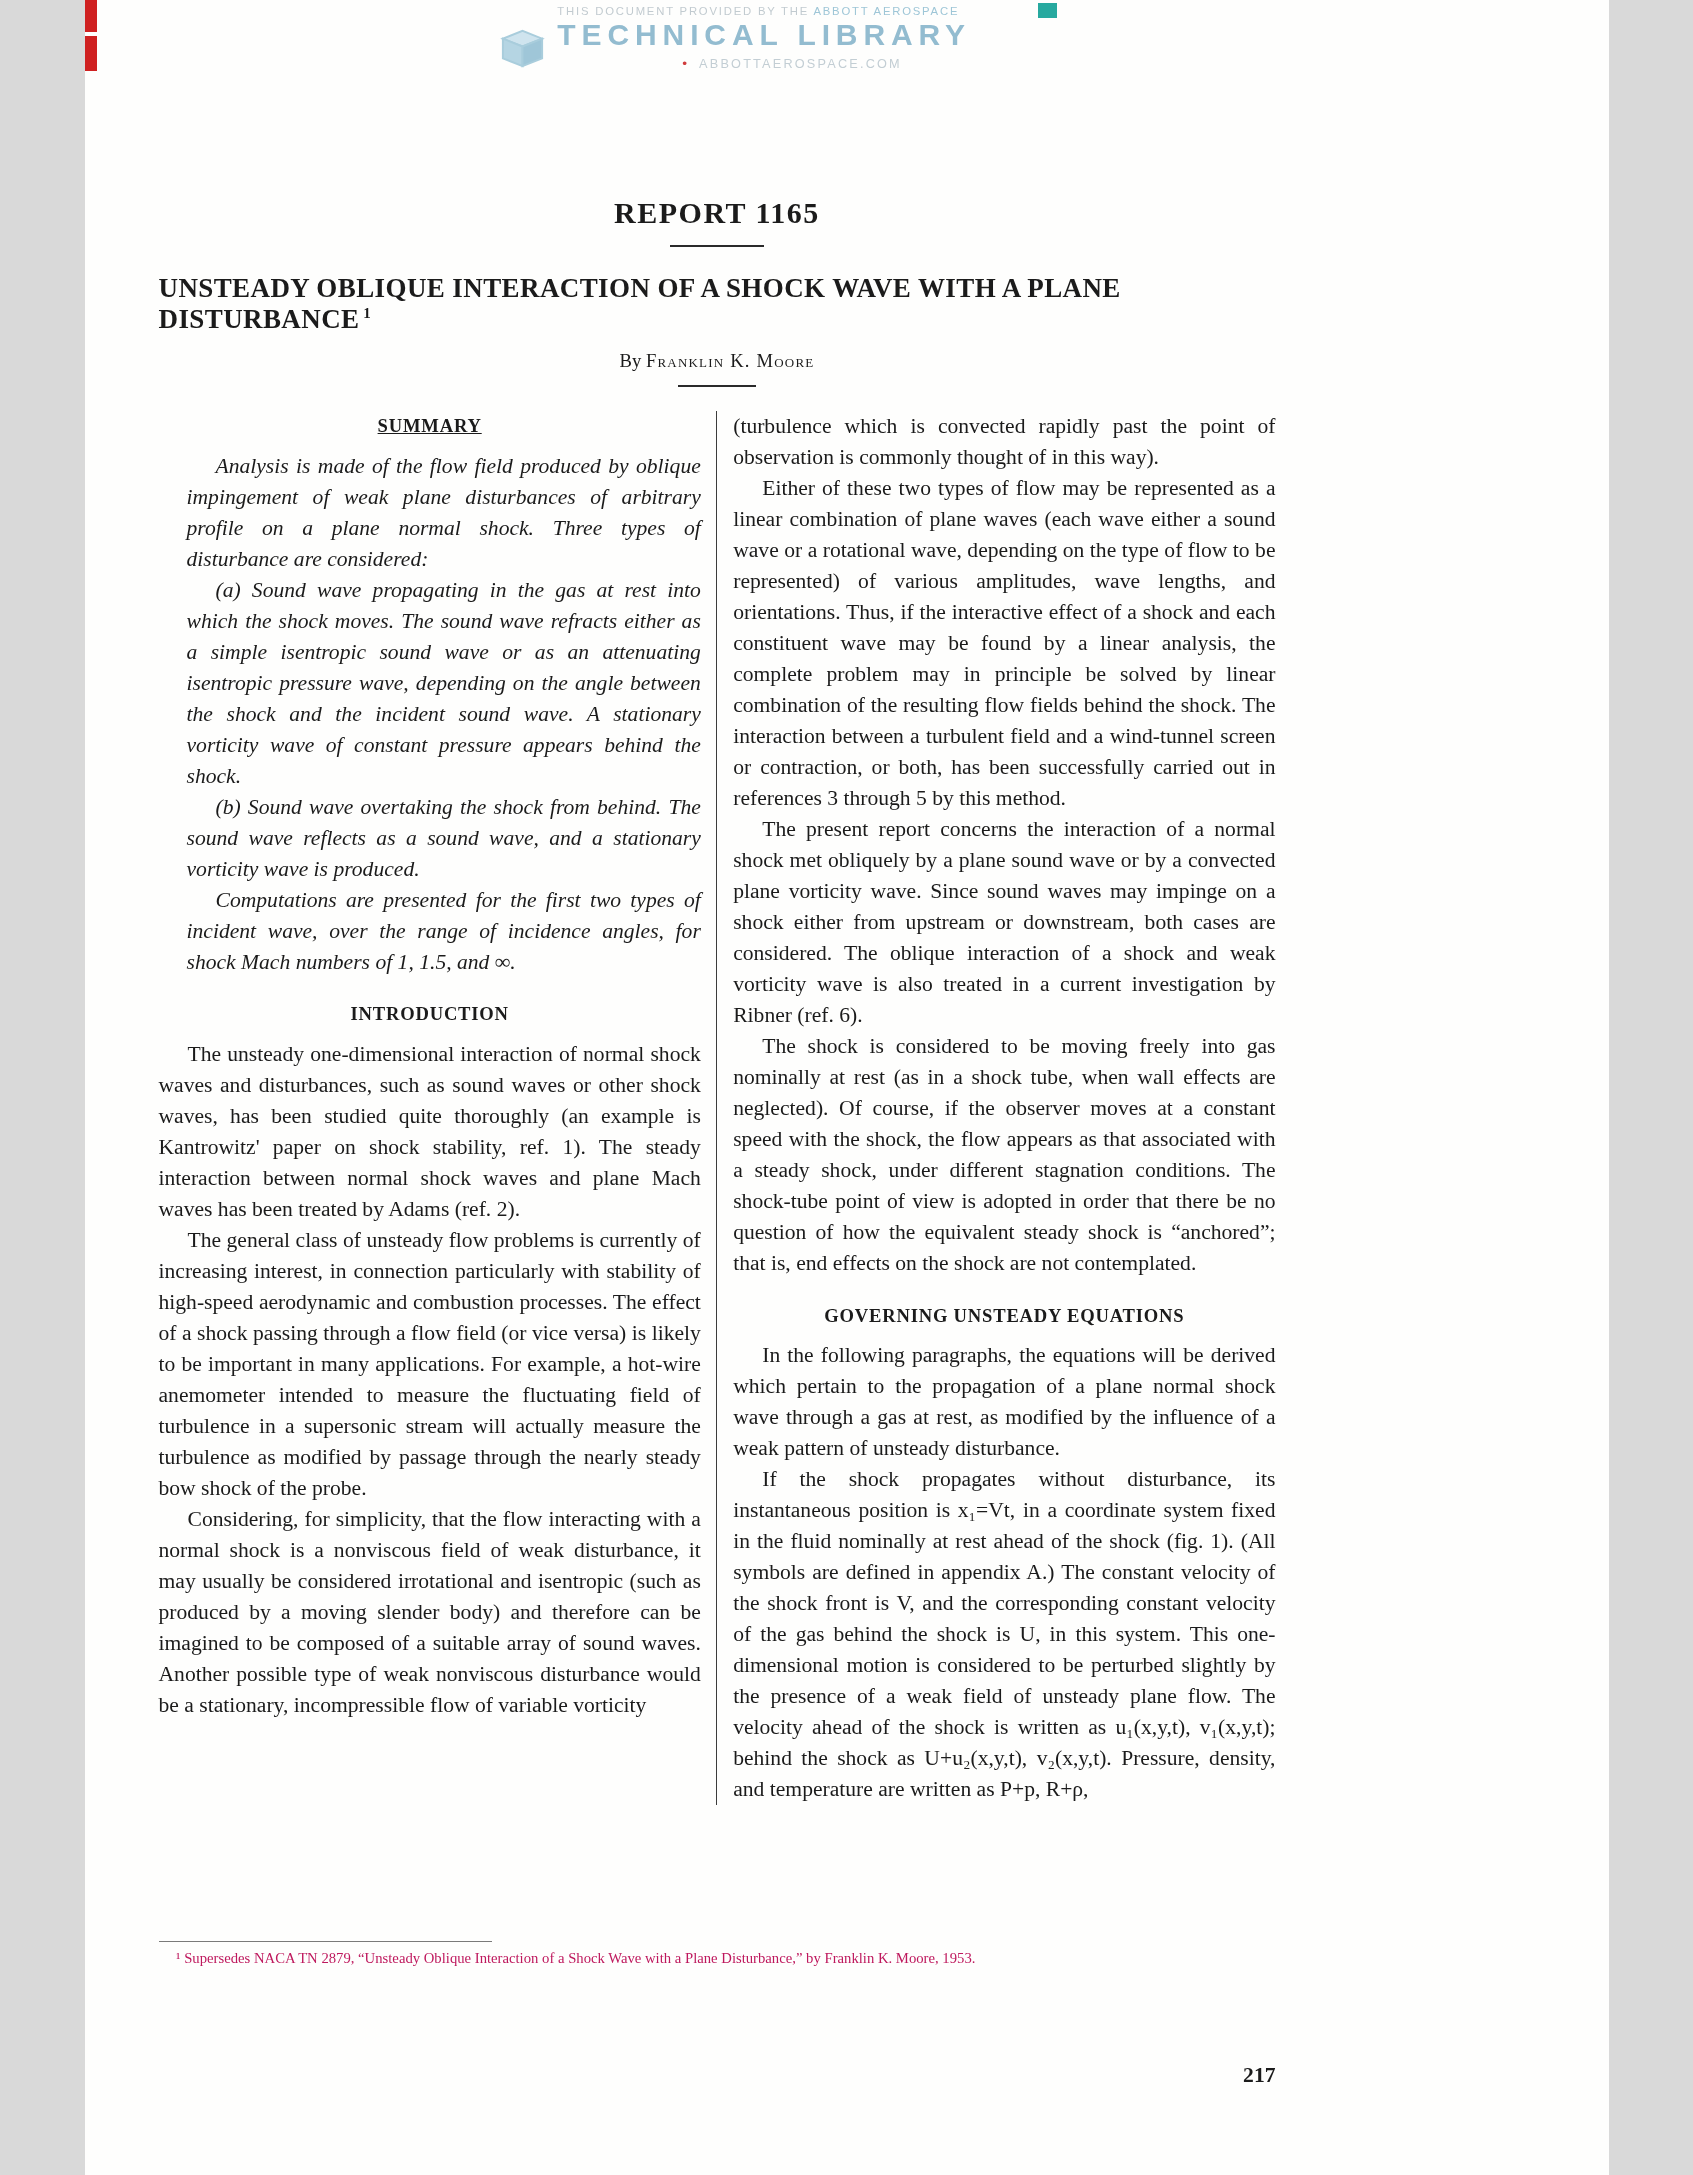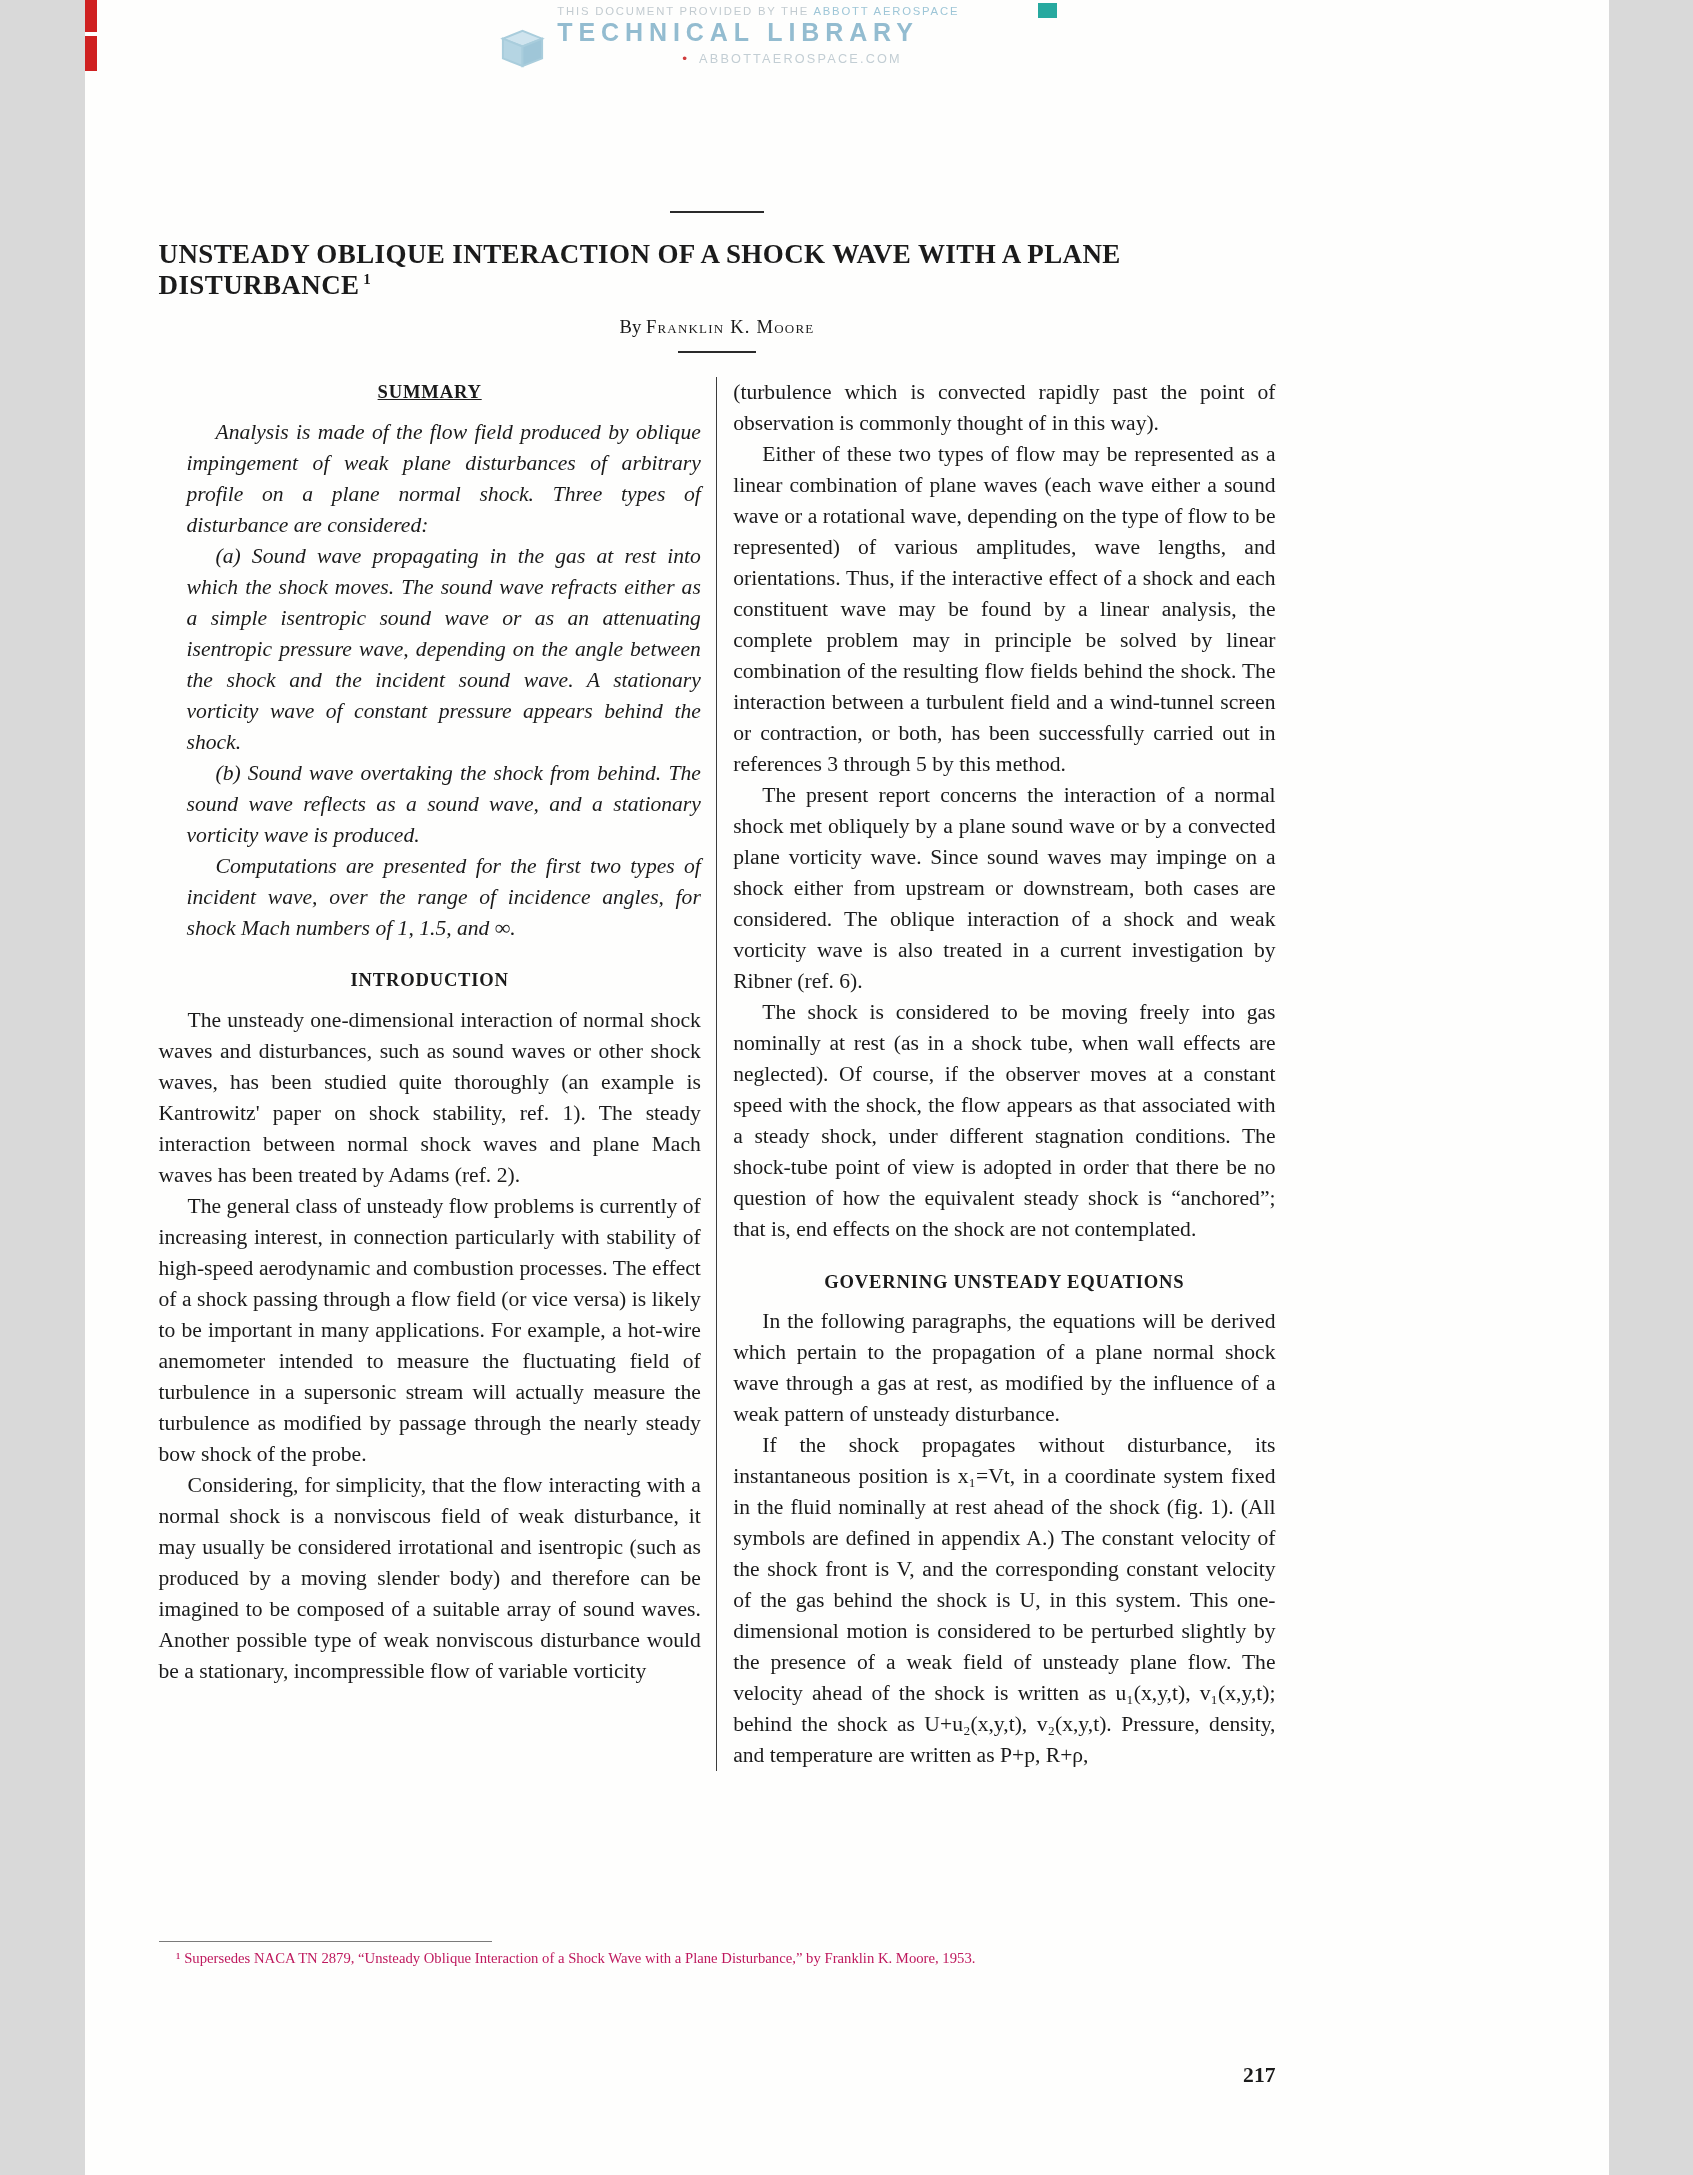--- a/index.html
+++ b/index.html
@@ -25,21 +25,21 @@
   
   .watermark {
     position: absolute; top: 4.9px; left: 412px;
     display: flex; align-items: flex-start; gap: 9.8px;
     font-family: "Liberation Sans", sans-serif;
     user-select: none;
   }
   .wm-logo { margin-top: 13.7px; }
   .wm-line1 { font-size: 11.3px; letter-spacing: 1.8px; color: #c2cbd0; white-space: nowrap; }
   .wm-line1 .wm-brand { color: #9ec6d7; }
-  .wm-line2 { font-size: 25px; letter-spacing: 5.9px; color: #93bcd0; font-weight: bold; margin-top: 1px; white-space: nowrap; }
+  .wm-line2 { font-size: 30px; letter-spacing: 5.9px; color: #93bcd0; font-weight: bold; margin-top: 1px; white-space: nowrap; }
   .wm-line3 { font-size: 12.7px; letter-spacing: 2.2px; color: #c3ced4; margin-top: 3.9px; padding-left: 125px; white-space: nowrap; }
   .wm-dot { color: #d03c3c; margin-right: 9.8px; font-size: 13.7px; }
 
   
   .content { position: absolute; left: 74px; top: 196px; width: 1117px; }
 
   .report-number { text-align: center; font-size: 30px; font-weight: bold; letter-spacing: 1.5px; }
   .rule { background: #2a2a2a; margin: 0 auto; }
   .rule-report { width: 94px; height: 2px; margin-top: 14.7px; margin-bottom: 26.5px; }
   .report-title { text-align: left; font-size: 27px; font-weight: bold; letter-spacing: 0.4px; }
@@ -99,20 +99,21 @@
       </div>
       <div class="wm-line2">TECHNICAL LIBRARY</div>
       <div class="wm-line3">
         <span class="wm-dot">•</span><span>ABBOTTAEROSPACE.COM</span>
       </div>
     </span>
   </header>
 
   <main class="content">
 
+    <h1 class="report-number">REPORT 1165</h1>
     <div class="rule rule-report"></div>
 
     <h2 class="report-title">
       <span>UNSTEADY OBLIQUE INTERACTION OF A SHOCK WAVE WITH A PLANE DISTURBANCE</span><sup class="title-sup">1</sup>
     </h2>
 
     <div class="byline">
       <span>By </span><span class="author">Franklin K. Moore</span>
     </div>
     <div class="rule rule-byline"></div>

